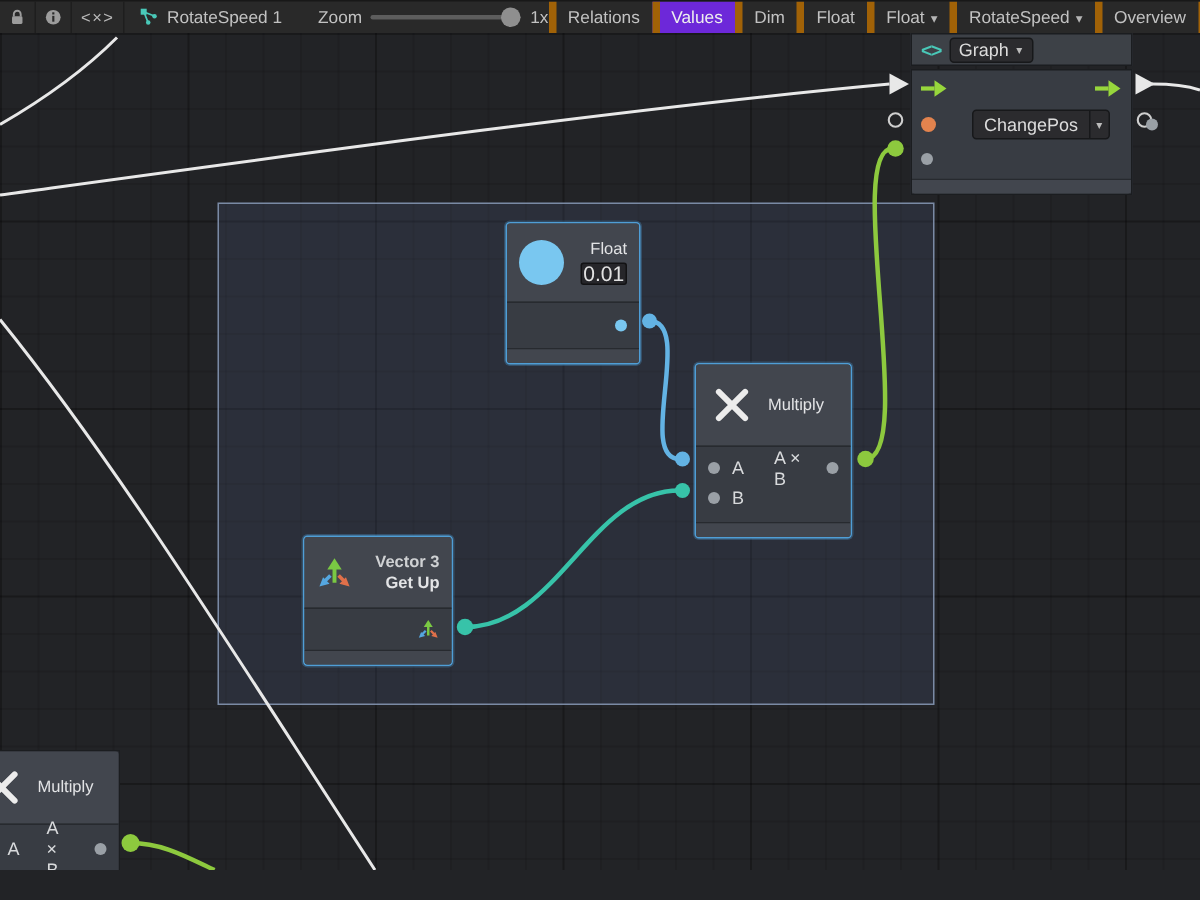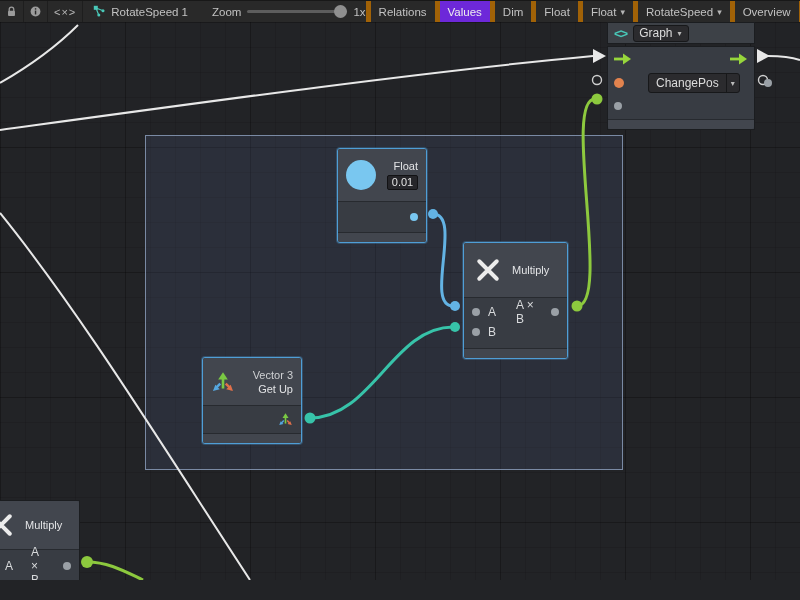--- a/index.html
+++ b/index.html
@@ -40,21 +40,21 @@
 
   .node{position:absolute;background:#3a3e45;border:1px solid #1b1d20;border-radius:3px;}
   .node.selected{border:1px solid #4f9ed6;box-shadow:0 0 0 1px rgba(79,158,214,.30);}
   .nhead{background:#42464e;border-radius:2px 2px 0 0;}
   .nports{background:#383c43;border-top:1px solid #272a2f;}
   .nfoot{height:10px;background:#42464e;border-top:1px solid #272a2f;border-radius:0 0 2px 2px;}
   .ntitle{font-size:11px;color:#e3e4e6;}
   .plabel{font-size:12px;color:#d8dadc;}
   .dot{width:9px;height:9px;border-radius:50%;background:#9aa0a6;flex:none;}
   .dot.small{width:8px;height:8px;}
-  .field{width:31px;height:15px;background:#26262a;border:1px solid #121214;border-radius:2px;color:#e2e2e2;font-size:11px;text-align:center;line-height:13px;}
+  .field{width:31px;height:15px;background:#26262a;border:1px solid #121214;border-radius:2px;color:#e2e2e2;font-size:14px;text-align:center;line-height:13px;}
   .drop{display:flex;align-items:center;background:#2b2b2e;border:1px solid #17181a;border-radius:3px;height:20px;color:#dcdcdc;font-size:12px;}
   .drop .dlabel{padding:0 7px;}
   .drop .dcaret{width:17px;align-self:stretch;display:flex;align-items:center;justify-content:center;border-left:1px solid #17181a;font-size:8px;color:#bbb;}
   .row{display:flex;align-items:center;}
 </style>
 </head>
 <body>
 
 <div id="window">
 
@@ -218,21 +218,21 @@
         </div>
         <div class="row" style="height:20px;gap:8px;">
           <span class="dot small"></span>
           <span class="plabel">B</span>
         </div>
       </div>
       <div class="nfoot"></div>
     </div>
 
     <div class="node selected" style="left:202px;top:335px;width:100px;">
-      <div class="nhead row" style="height:47px;padding:0 8px;gap:8px;">
+      <div class="nhead row" style="height:47px;padding:0 8px;gap:8px;font-weight:bold;">
         <svg width="24" height="24" viewBox="0 0 22 22">
           <line x1="11" y1="17" x2="11" y2="8" stroke="#7ac943" stroke-width="2.4"></line>
           <polygon points="11,2 6.6,8.8 15.4,8.8" fill="#7ac943"></polygon>
           <line x1="8.5" y1="12.5" x2="5" y2="16" stroke="#55a7e0" stroke-width="2.2"></line>
           <polygon points="1.8,19.2 8,17.6 4,13.6" fill="#55a7e0"></polygon>
           <line x1="13.5" y1="12.5" x2="17" y2="16" stroke="#e0704a" stroke-width="2.2"></line>
           <polygon points="20.2,19.2 14,17.6 18,13.6" fill="#e0704a"></polygon>
         </svg>
         <div style="display:flex;flex-direction:column;align-items:flex-end;flex:1;gap:2px;">
           <span style="font-size:11px;color:#cfd1d3;">Vector 3</span>

